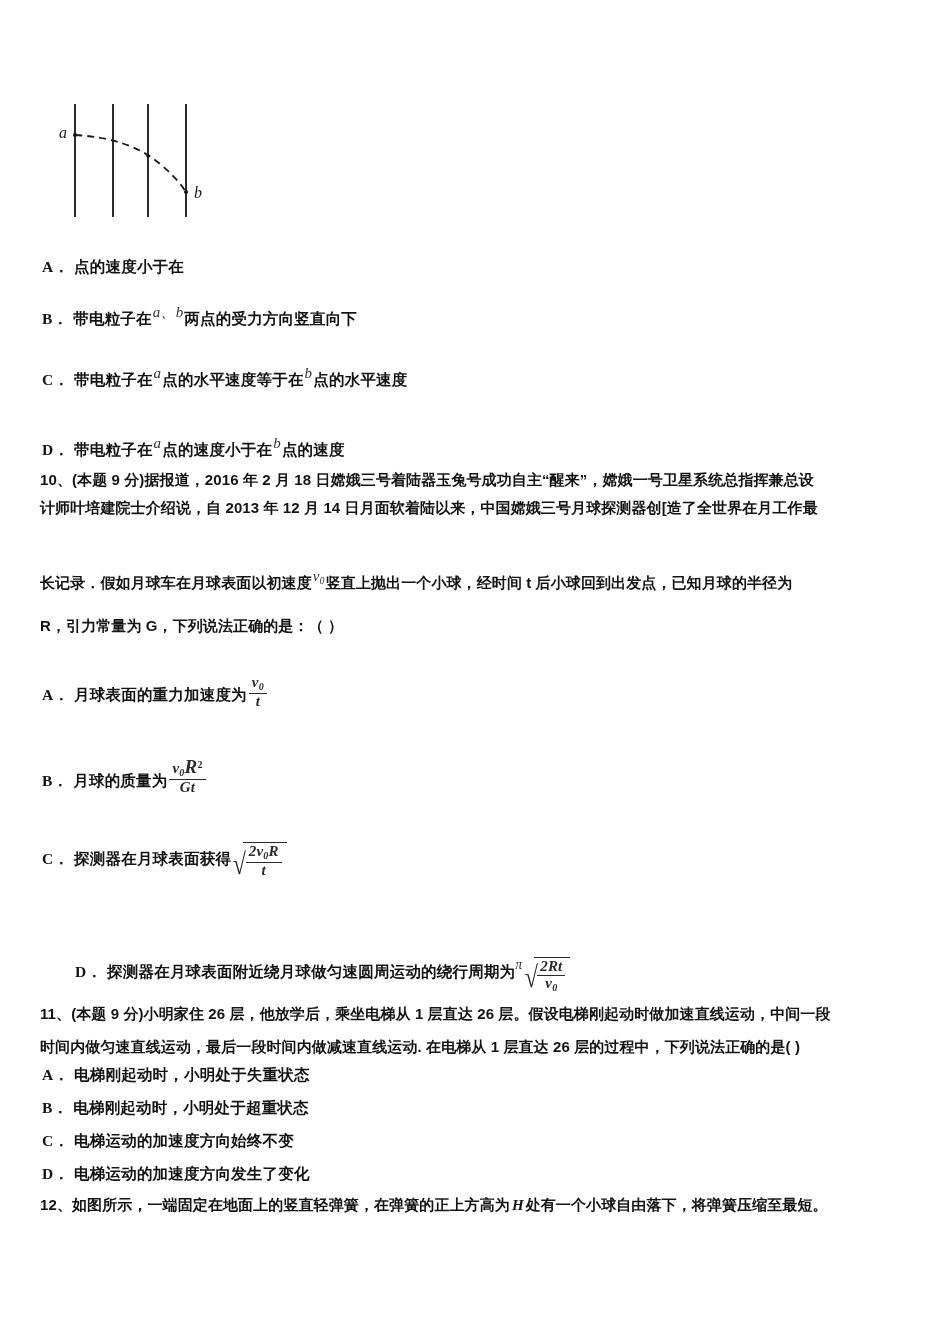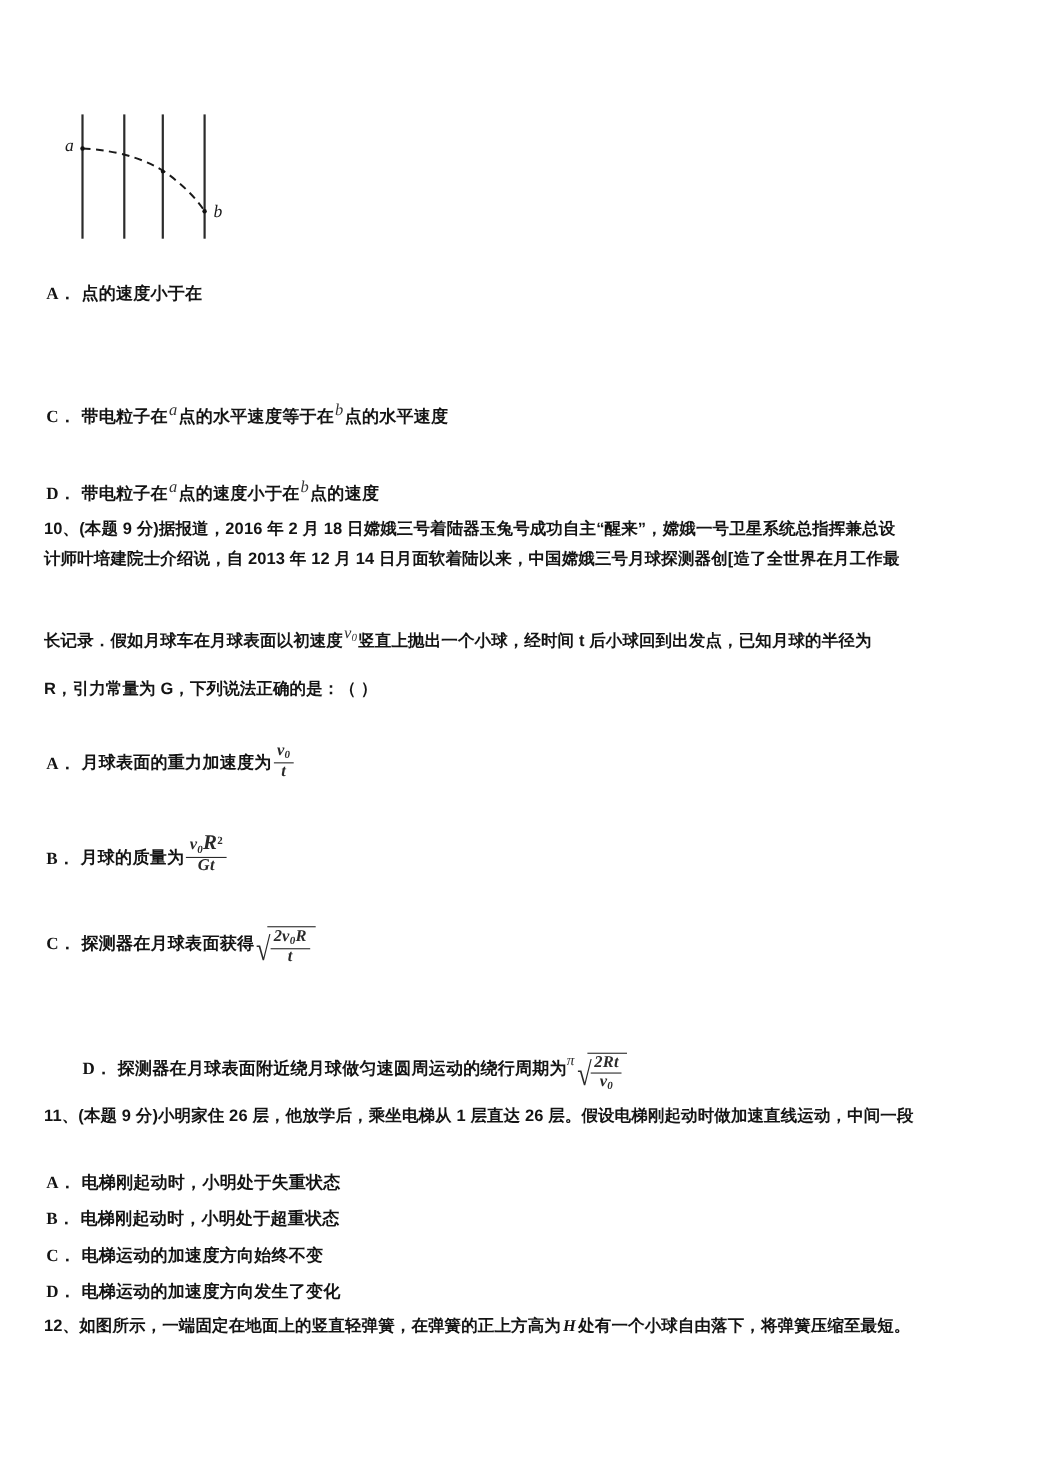--- a/index.html
+++ b/index.html
@@ -190,20 +190,23 @@
     <div class="pt pt-a"></div>
     <div class="pt pt-b"></div>
     <div class="lbl-italic lbl-a">a</div>
     <div class="lbl-italic lbl-b">b</div>
   </div>
 
   <div class="opt" style="left:42px; top:257px;">
     <span class="mark">A．</span><span>点的速度小于在</span>
   </div>
 
+  <div class="opt" style="left:42px; top:303px;">
+    <span class="mark">B．</span><span>带电粒子在</span><span class="sup-var">a、b</span><span>两点的受力方向竖直向下</span>
+  </div>
 
   <div class="opt" style="left:42px; top:365px;">
     <span class="mark">C．</span><span>带电粒子在</span><span class="sup-var">a</span><span>点的水平速度等于在</span><span class="sup-var">b</span><span>点的水平速度</span>
   </div>
 
   <div class="opt" style="left:42px; top:424px;margin-top:11px;">
     <span class="mark">D．</span><span>带电粒子在</span><span class="sup-var">a</span><span>点的速度小于在</span><span class="sup-var">b</span><span>点的速度</span>
   </div>
 
   <div class="para" style="left:40px; top:471px;">10、(本题 9 分)据报道，2016 年 2 月 18 日嫦娥三号着陆器玉兔号成功自主“醒来”，嫦娥一号卫星系统总指挥兼总设</div>
@@ -225,20 +228,21 @@
 
   <div class="opt" style="left:42px; top:842px;">
     <span class="mark">C．</span><span>探测器在月球表面获得</span><span class="radical"><span class="rsign">√</span><span class="rbody"><span class="frac"><span class="num">2v<span class="sub0">0</span>R</span><span class="den">t</span></span></span></span>
   </div>
 
   <div class="opt" style="left:42px; top:957px;margin-left:33px;">
     <span class="mark">D．</span><span>探测器在月球表面附近绕月球做匀速圆周运动的绕行周期为</span><span class="pi-pre">π</span><span class="radical"><span class="rsign">√</span><span class="rbody"><span class="frac"><span class="num">2Rt</span><span class="den">v<span class="sub0">0</span></span></span></span></span>
   </div>
 
   <div class="para" style="left:40px; top:1005px;">11、(本题 9 分)小明家住 26 层，他放学后，乘坐电梯从 1 层直达 26 层。假设电梯刚起动时做加速直线运动，中间一段</div>
+  <div class="para" style="left:40px; top:1038px;">时间内做匀速直线运动，最后一段时间内做减速直线运动. 在电梯从 1 层直达 26 层的过程中，下列说法正确的是(    )</div>
 
   <div class="opt" style="left:42px; top:1098px;">
     <span class="mark">B．</span><span>电梯刚起动时，小明处于超重状态</span>
   </div>
   <div class="opt" style="left:42px; top:1065px;">
     <span class="mark">A．</span><span>电梯刚起动时，小明处于失重状态</span>
   </div>
   <div class="opt" style="left:42px; top:1164px;">
     <span class="mark">D．</span><span>电梯运动的加速度方向发生了变化</span>
   </div>

